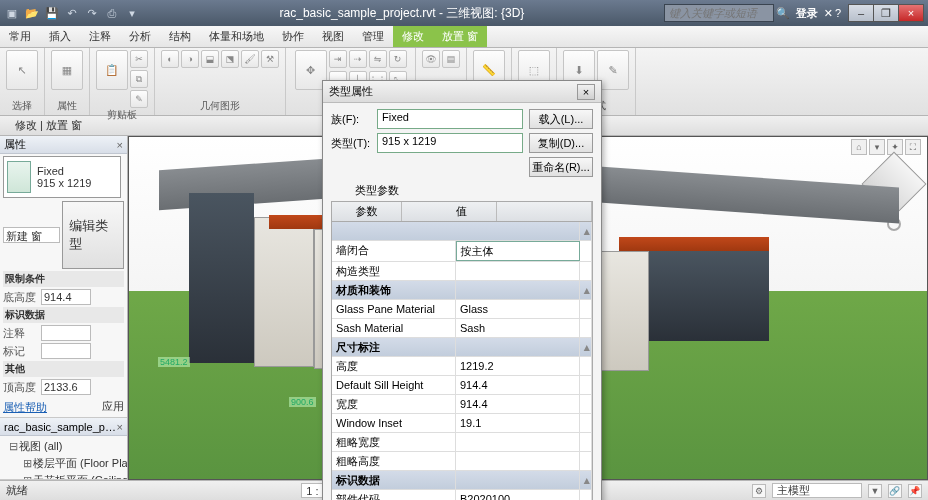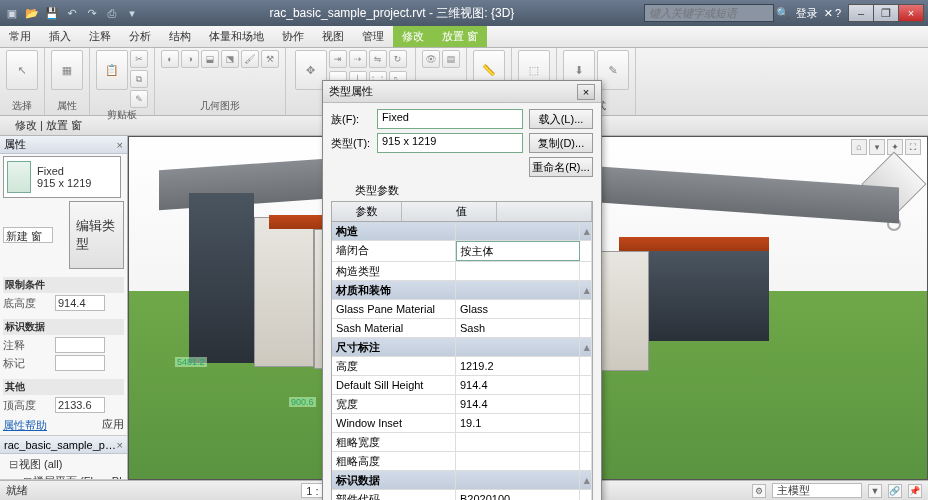--- a/index.html
+++ b/index.html
@@ -4,21 +4,21 @@
 <style>
 * { box-sizing: border-box; margin: 0; padding: 0; font-family: "Microsoft YaHei", "Segoe UI", sans-serif; font-size: 11px; }
 body { width: 928px; height: 500px; overflow: hidden; background: #f0f0f0; position: relative; }
 
 
 .titlebar { height: 26px; background: linear-gradient(#6b7a8f, #4a5868); display: flex; align-items: center; color: #fff; padding: 0 4px; }
 .titlebar .qat { display: flex; gap: 4px; align-items: center; }
 .titlebar .qat span { width: 16px; height: 16px; display: inline-flex; align-items: center; justify-content: center; color: #cfd8e3; }
 .titlebar .title { flex: 1; text-align: center; font-size: 12px; }
 .titlebar .right { display: flex; gap: 2px; align-items: center; }
-.titlebar .search { background: #8a94a3; border: 1px solid #3a4450; height: 18px; width: 130px; padding: 0 4px; color: #eee; font-style: italic; }
+.titlebar .search { background: #8a94a3; border: 1px solid #3a4450; height: 18px; width: 110px; padding: 0 4px; color: #eee; font-style: italic; }
 .titlebar .winbtns { display: flex; margin-left: 6px; }
 .titlebar .winbtn { width: 26px; height: 18px; display: inline-flex; align-items: center; justify-content: center; background: linear-gradient(#d8dde5, #b8c0cc); border: 1px solid #555; margin-left: -1px; color: #333; }
 .titlebar .winbtn.close { background: linear-gradient(#e57373, #c62828); color: #fff; }
 
 
 .ribbon-tabs { height: 22px; background: linear-gradient(#f7f7f7, #e6e6e6); display: flex; border-bottom: 1px solid #b5b5b5; }
 .ribbon-tabs .tab { padding: 3px 9px; color: #333; cursor: default; }
 .ribbon-tabs .tab.active { background: #8bc34a; color: #fff; }
 
 
@@ -36,25 +36,25 @@
 .content { display: flex; height: 344px; }
 
 
 .leftcol { width: 128px; display: flex; flex-direction: column; background: #f7f7f7; border-right: 1px solid #b5b5b5; }
 .palette { border-bottom: 1px solid #c9c9c9; }
 .palette .head { height: 18px; background: linear-gradient(#eef2f7, #d8dee8); padding: 2px 4px; display: flex; justify-content: space-between; align-items: center; border-bottom: 1px solid #c0c6d0; }
 .palette .head .x { color: #666; }
 .palette .body { padding: 2px 3px; font-size: 10px; color: #333; }
 .thumb { width: 118px; height: 42px; border: 1px solid #999; background: #fff; display: flex; align-items: center; gap: 6px; padding: 3px; margin-bottom: 3px; }
 .thumb .icon { width: 24px; height: 32px; border: 1px solid #7a9; background: linear-gradient(#e8f4ee, #cfe6d8); }
-.proprow { display: flex; align-items: center; margin: 2px 0; gap: 16px; }
+.proprow { display: flex; align-items: center; margin: 2px 0; gap: 2px; }
 .proprow .k { width: 36px; color: #555; }
 .proprow .v { width: 50px; border: 1px solid #bbb; background: #fff; padding: 1px 2px; height: 16px; }
 .proprow .btn { border: 1px solid #999; background: linear-gradient(#f7f7f7,#e0e0e0); padding: 15px 6px; font-size: 13px; }
-.sectionhdr { background: #e8e8e8; font-weight: bold; padding: 1px 2px; margin-top: 8px; font-size: 10px; }
+.sectionhdr { background: #e8e8e8; font-weight: bold; padding: 1px 2px; margin-top: 2px; font-size: 10px; }
 .link { color: #1a5fb4; text-decoration: underline; cursor: pointer; margin-top: 3px; display: inline-block; }
 
 .browser { flex: 1; overflow: hidden; }
 .browser .body { overflow-y: auto; height: 160px; }
 .tree { list-style: none; padding-left: 6px; }
 .tree li { padding: 1px 0; white-space: nowrap; }
 .tree .ind { padding-left: 14px; }
 .tree .exp { color: #666; display: inline-block; width: 10px; }
 
 
@@ -104,21 +104,21 @@
     <span>💾</span>
     <span>↶</span>
     <span>↷</span>
     <span>⎙</span>
     <span>▾</span>
   </div>
   <div class="title">rac_basic_sample_project.rvt - 三维视图: {3D}</div>
   <div class="right">
     <input class="search" placeholder="键入关键字或短语" style="">
     <span style="color:#cfd8e3;">🔍</span>
-    <span style="margin:0 4px;">登录</span>
+    <span style="margin:0 4px;font-weight:bold;">登录</span>
     <span>✕</span>
     <span>?</span>
     <div class="winbtns">
       <span class="winbtn">–</span>
       <span class="winbtn">❐</span>
       <span class="winbtn close">×</span>
     </div>
   </div>
 </div>
 
@@ -295,21 +295,21 @@
 
     <div class="bldg roof" style="left:30px;top:20px;width:380px;height:40px;transform:skewY(-4deg);"></div>
     <div class="bldg roof" style="left:470px;top:40px;width:300px;height:36px;transform:skewY(4deg);"></div>
     <div class="bldg glass" style="left:60px;top:56px;width:65px;height:170px;"></div>
     <div class="bldg wall" style="left:125px;top:80px;width:60px;height:150px;"></div>
     <div class="bldg awning" style="left:140px;top:78px;width:170px;height:14px;"></div>
     <div class="bldg wall" style="left:185px;top:92px;width:120px;height:140px;"></div>
     <div class="bldg awning" style="left:490px;top:100px;width:150px;height:14px;"></div>
     <div class="bldg wall" style="left:470px;top:114px;width:50px;height:120px;"></div>
     <div class="bldg glass" style="left:520px;top:114px;width:120px;height:90px;"></div>
-    <div class="dim" style="left:46px;top:220px;">5481.2</div>
+    <div class="dim" style="left:29px;top:220px;">5481.2</div>
     <div class="dim" style="left:160px;top:260px;">900.6</div>
   </div>
 </div>
 
 <div class="dialog">
   <div class="dtitle">
     <span>类型属性</span>
     <span class="x">×</span>
   </div>
   <div class="dbody">
@@ -327,21 +327,20 @@
       <div class="dbtn">重命名(R)...</div>
     </div>
     <div class="secthdr">类型参数</div>
     <div class="grid">
       <div class="ghead">
         <div>参数</div>
         <div>值</div>
         <div class="pin"></div>
       </div>
       <div class="grow cat">
-          <div>构造</div>
           <div></div>
           <div class="pin">▴</div>
         </div>
       <div class="grow">
           <div>墙闭合</div>
           <div style="border:1px solid #7a9;">按主体</div>
           <div class="pin"></div>
         </div>
       <div class="grow">
           <div>构造类型</div>

